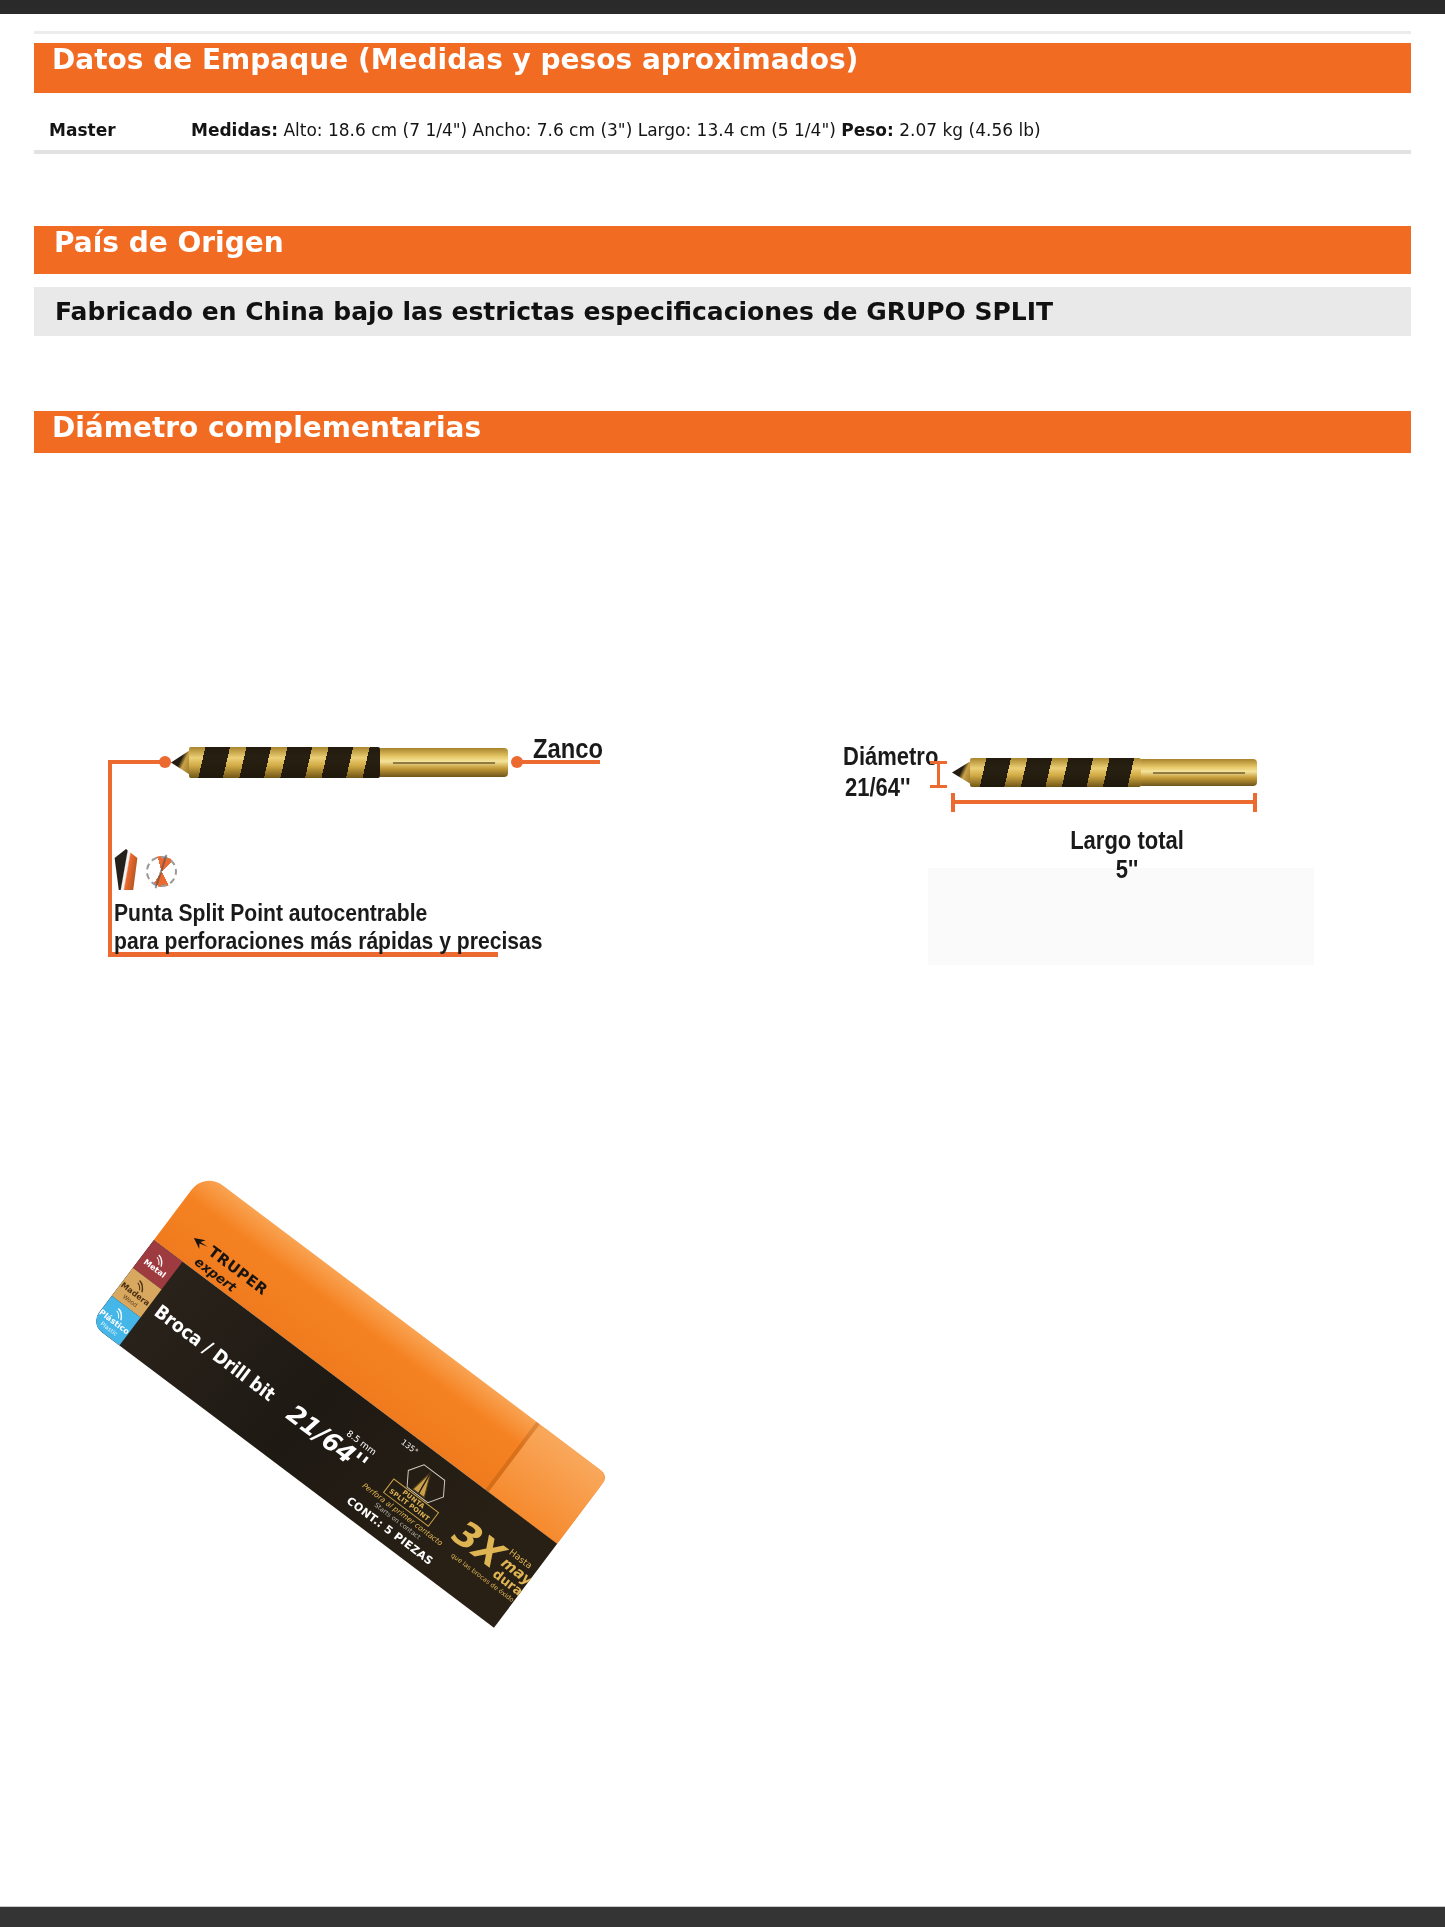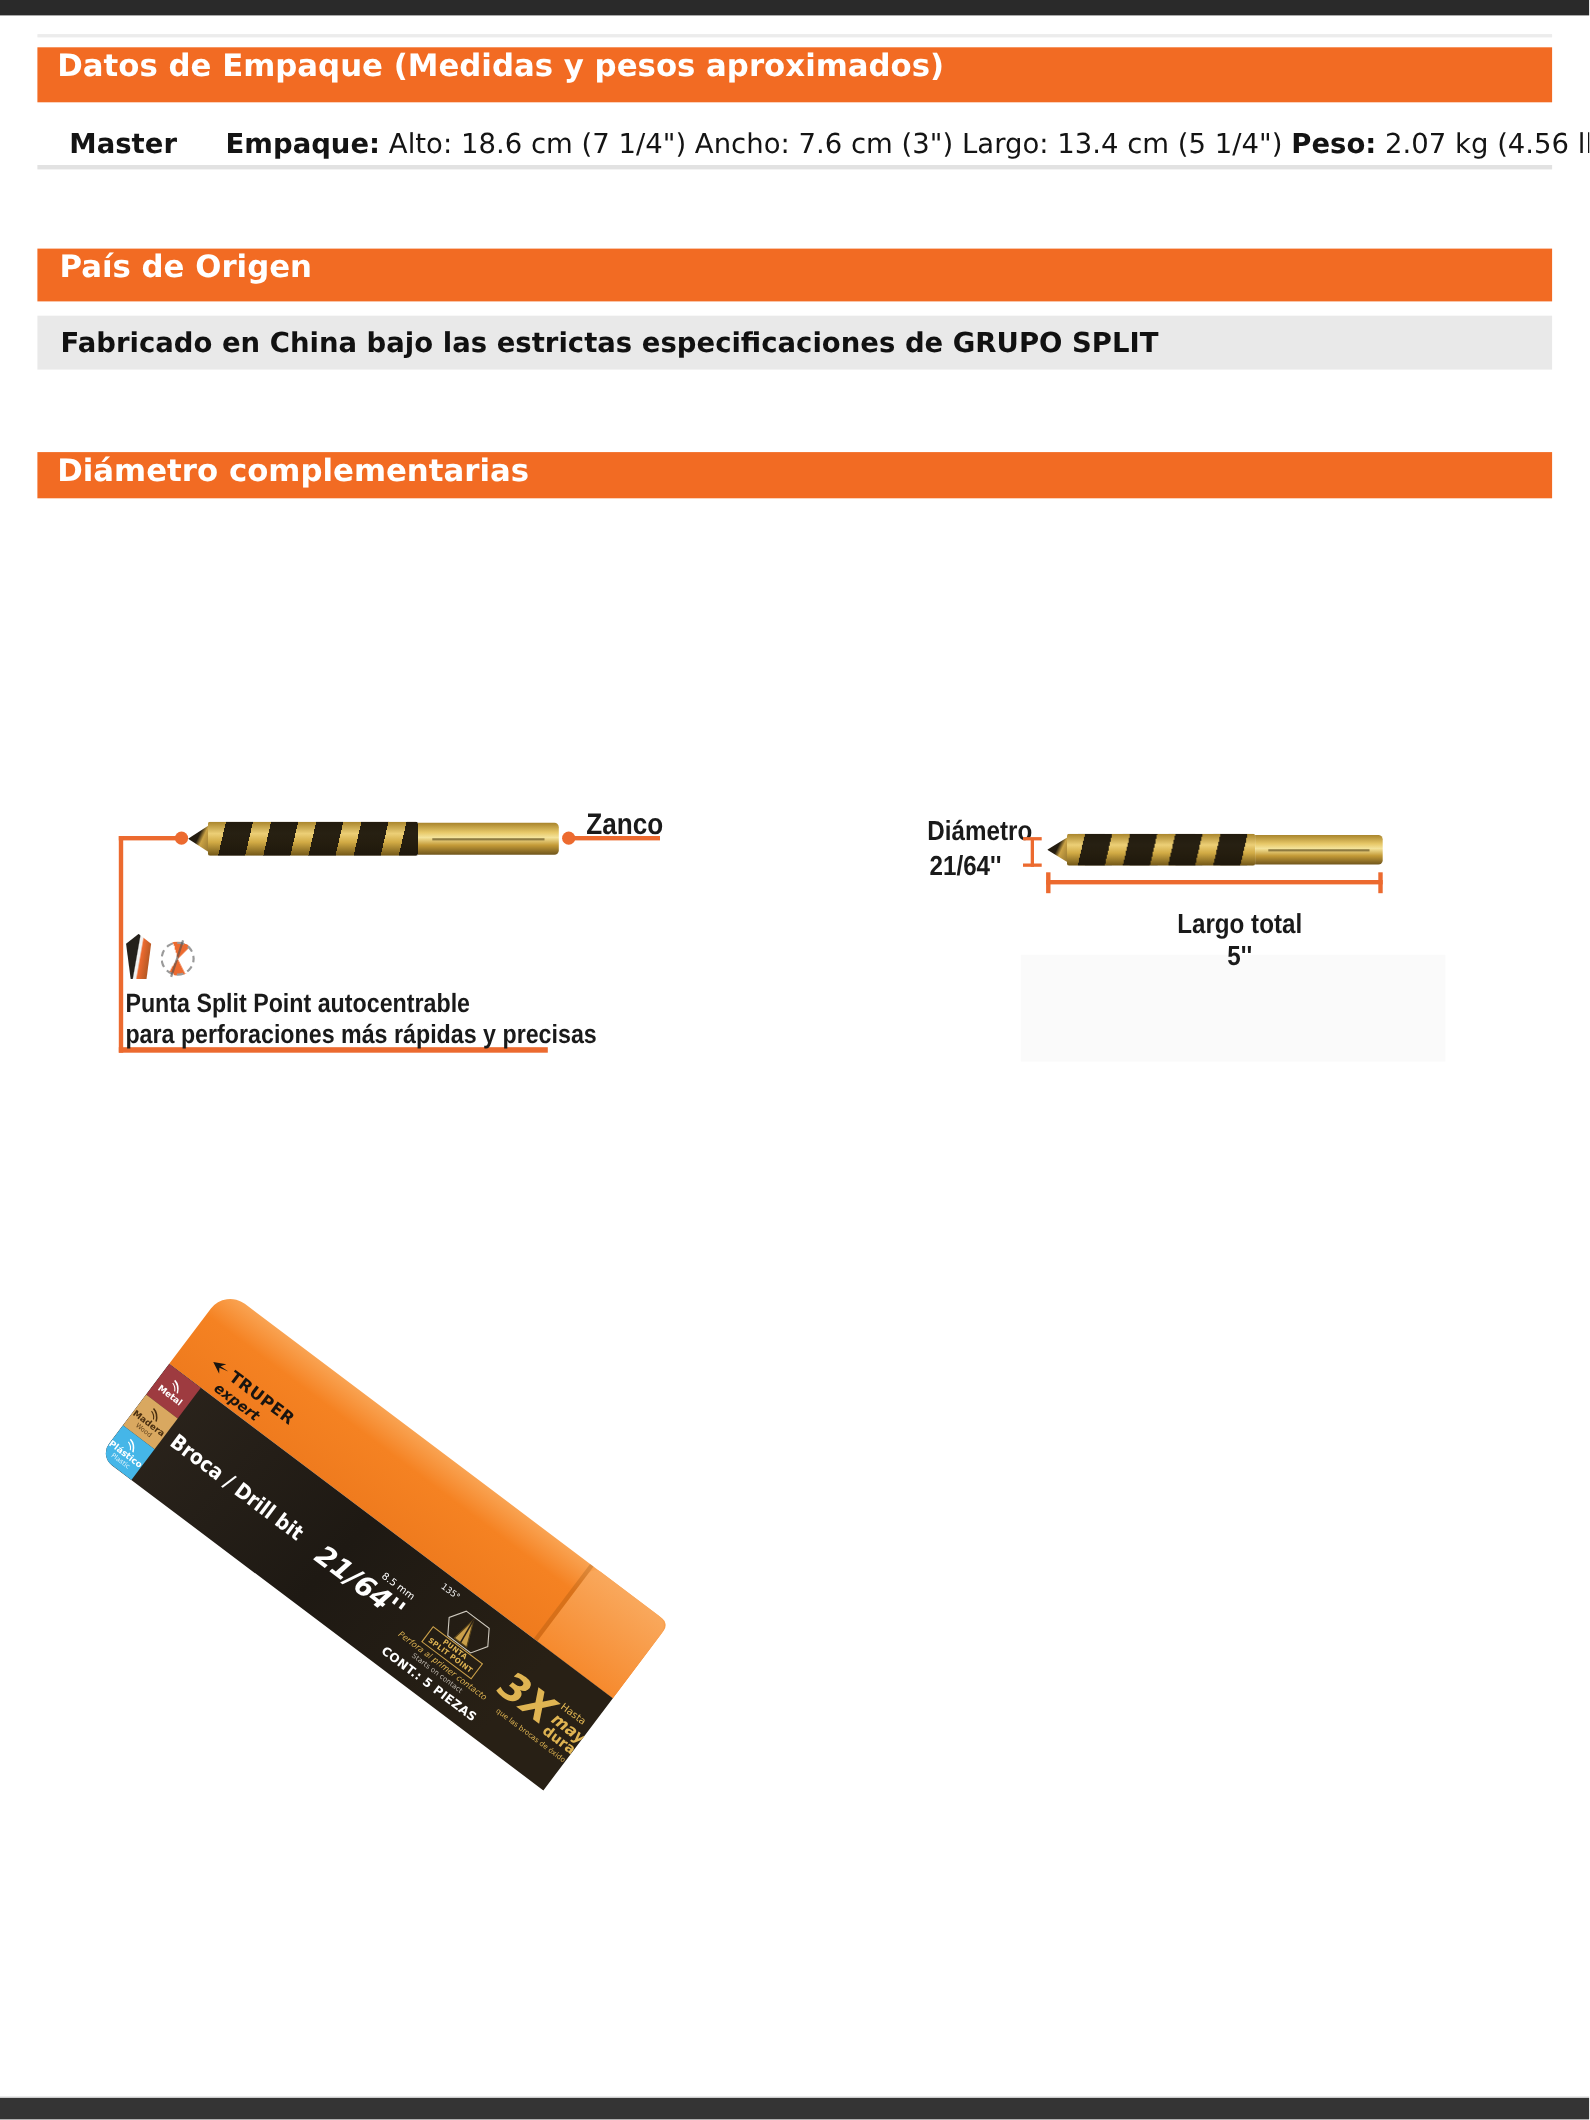--- a/index.html
+++ b/index.html
@@ -7,21 +7,21 @@
         font-family:"DejaVu Sans","Liberation Sans",sans-serif;color:#141414;}
   .abs{position:absolute;}
   .topbar{left:0;top:0;width:1445px;height:14px;background:#2a2a2a;}
   .botbar{left:0;top:1906px;width:1445px;height:21px;background:linear-gradient(180deg,#cbcbcb 0,#cbcbcb 1px,#343434 1px);}
   .prestrip{left:34px;top:31px;width:1377px;height:3px;background:#ececec;}
   .band{left:34px;width:1377px;background:#f26b23;color:#fff;font-weight:bold;font-size:28px;
         display:flex;align-items:flex-start;padding-left:18px;box-sizing:border-box;}
   .band1{top:43px;height:50px;}
   .band2{top:226px;height:48px;padding-left:20px;}
   .band3{top:411px;height:42px;}
-  .masterrow{left:34px;top:107px;width:1377px;height:46px;display:flex;align-items:center;font-size:25px;}
+  .masterrow{left:20px;top:107px;width:1377px;height:46px;display:flex;align-items:center;font-size:17px;}
   .masterrow .mlabel{position:absolute;left:29px;font-weight:bold;}
   .masterrow .mtext{position:absolute;left:171px;white-space:nowrap;}
   .sep{left:34px;top:150px;width:1377px;height:4px;background:#e2e2e2;}
   .grayrow{left:34px;top:287px;width:1377px;height:49px;background:#e9e9e9;display:flex;align-items:center;
            padding-left:21px;box-sizing:border-box;font-weight:bold;font-size:25px;color:#111;}
   
   .cond{font-family:"Liberation Sans",sans-serif;font-weight:bold;white-space:nowrap;color:#1a1a1a;
         transform:scaleX(.88);transform-origin:left center;line-height:1.05;}
   .cond.center{transform-origin:center center;text-align:center;}
   .cond.right{transform-origin:right center;text-align:right;}
@@ -103,21 +103,21 @@
 <div class="page">
 
   <div class="abs topbar"></div>
   <div class="abs prestrip"></div>
 
   <div class="abs band band1">
     <span>Datos de Empaque (Medidas y pesos aproximados)</span>
   </div>
   <div class="abs masterrow">
     <span class="mlabel">Master</span>
-    <span class="mtext"><b>Empaque:</b><span> Alto: 18.6 cm (7 1/4") Ancho: 7.6 cm (3") Largo: 13.4 cm (5 1/4") </span><b>Peso:</b><span> 2.07 kg (4.56 lb)</span></span>
+    <span class="mtext"><b>Medidas:</b><span> Alto: 18.6 cm (7 1/4") Ancho: 7.6 cm (3") Largo: 13.4 cm (5 1/4") </span><b>Peso:</b><span> 2.07 kg (4.56 lb)</span></span>
   </div>
   <div class="abs sep"></div>
 
   <div class="abs band band2">
     <span>País de Origen</span>
   </div>
   <div class="abs grayrow">
     <span>Fabricado en China bajo las estrictas especificaciones de GRUPO SPLIT</span>
   </div>
 

